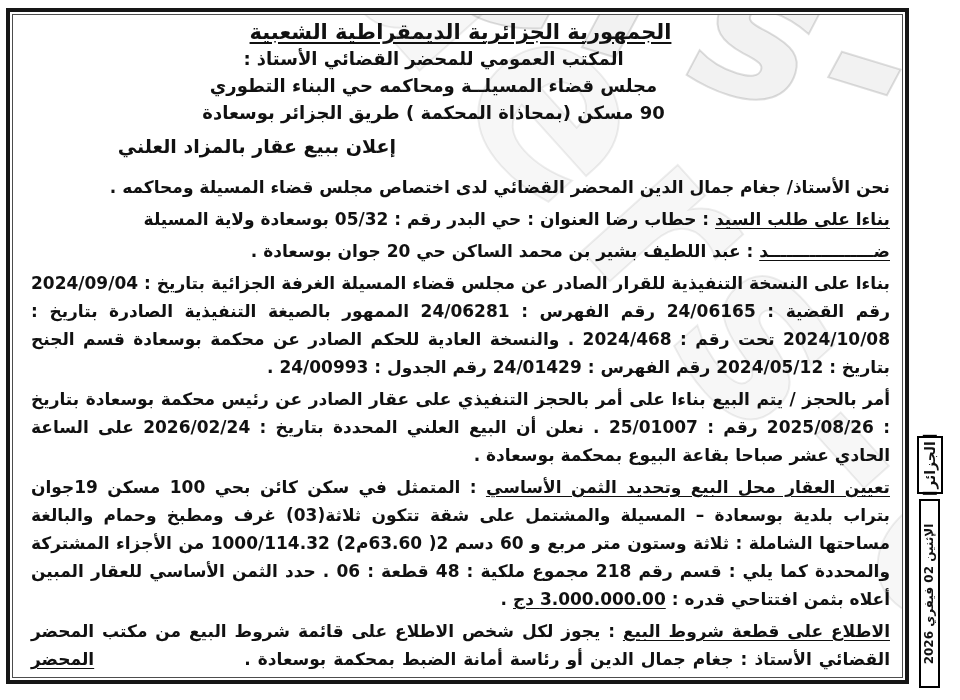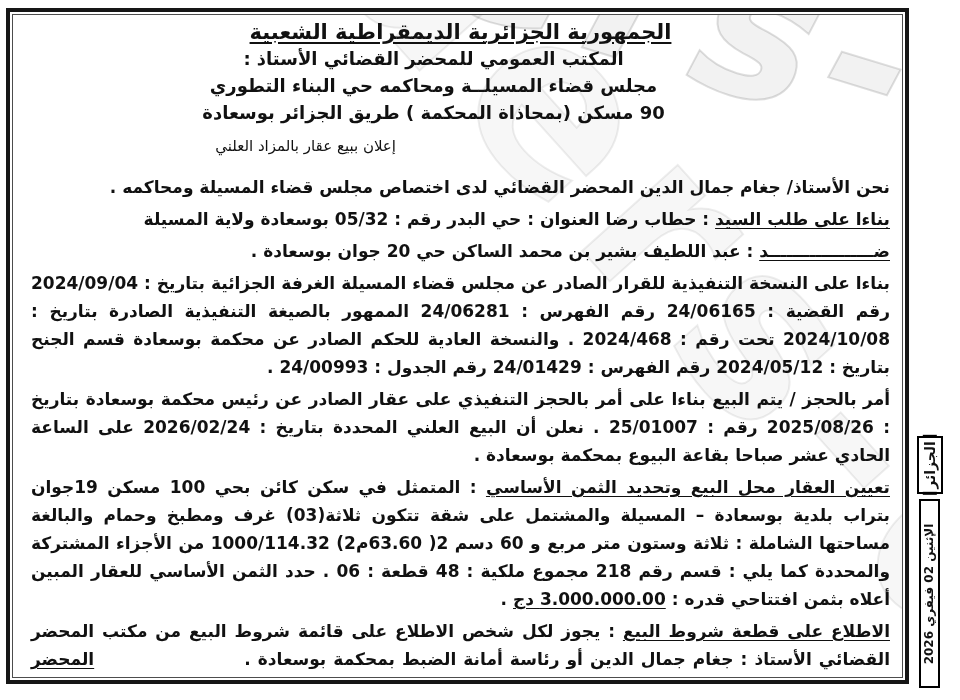--- a/index.html
+++ b/index.html
@@ -24,21 +24,21 @@
   .wm2{font-size:235px;letter-spacing:22px;top:40px;left:-130px;transform:rotate(48deg);
        color:rgba(0,0,0,0.03);-webkit-text-stroke:2px rgba(0,0,0,0.07);}
   .title{
     text-align:center;font-size:21px;font-weight:bold;margin:2px 0 1px;
     text-decoration:underline;text-underline-offset:3px;
   }
   .office{
     text-align:center;margin-right:54px;font-size:18px;font-weight:bold;line-height:27px;
   }
   .announce{
-    margin:7px 498px 0 0;text-align:right;font-size:15px;font-weight:normal;
+    margin:7px 498px 0 0;text-align:right;font-size:19px;font-weight:bold;
     line-height:27px;white-space:nowrap;
   }
   .announce .l2{text-decoration:underline;text-underline-offset:3px;}
   .bodytext{margin-top:13px;font-size:17px;font-weight:bold;line-height:28px;text-align:justify;}
   .bodytext p{margin:4px;}
   .u{text-decoration:underline;text-underline-offset:3px;}
   .sig-gap{display:inline-block;width:150px;}
   .np-logo{
     position:absolute;top:436px;right:17px;width:26px;height:58px;border:2px solid #000;
     box-sizing:border-box;background:#fff;display:flex;align-items:center;justify-content:center;z-index:2;

